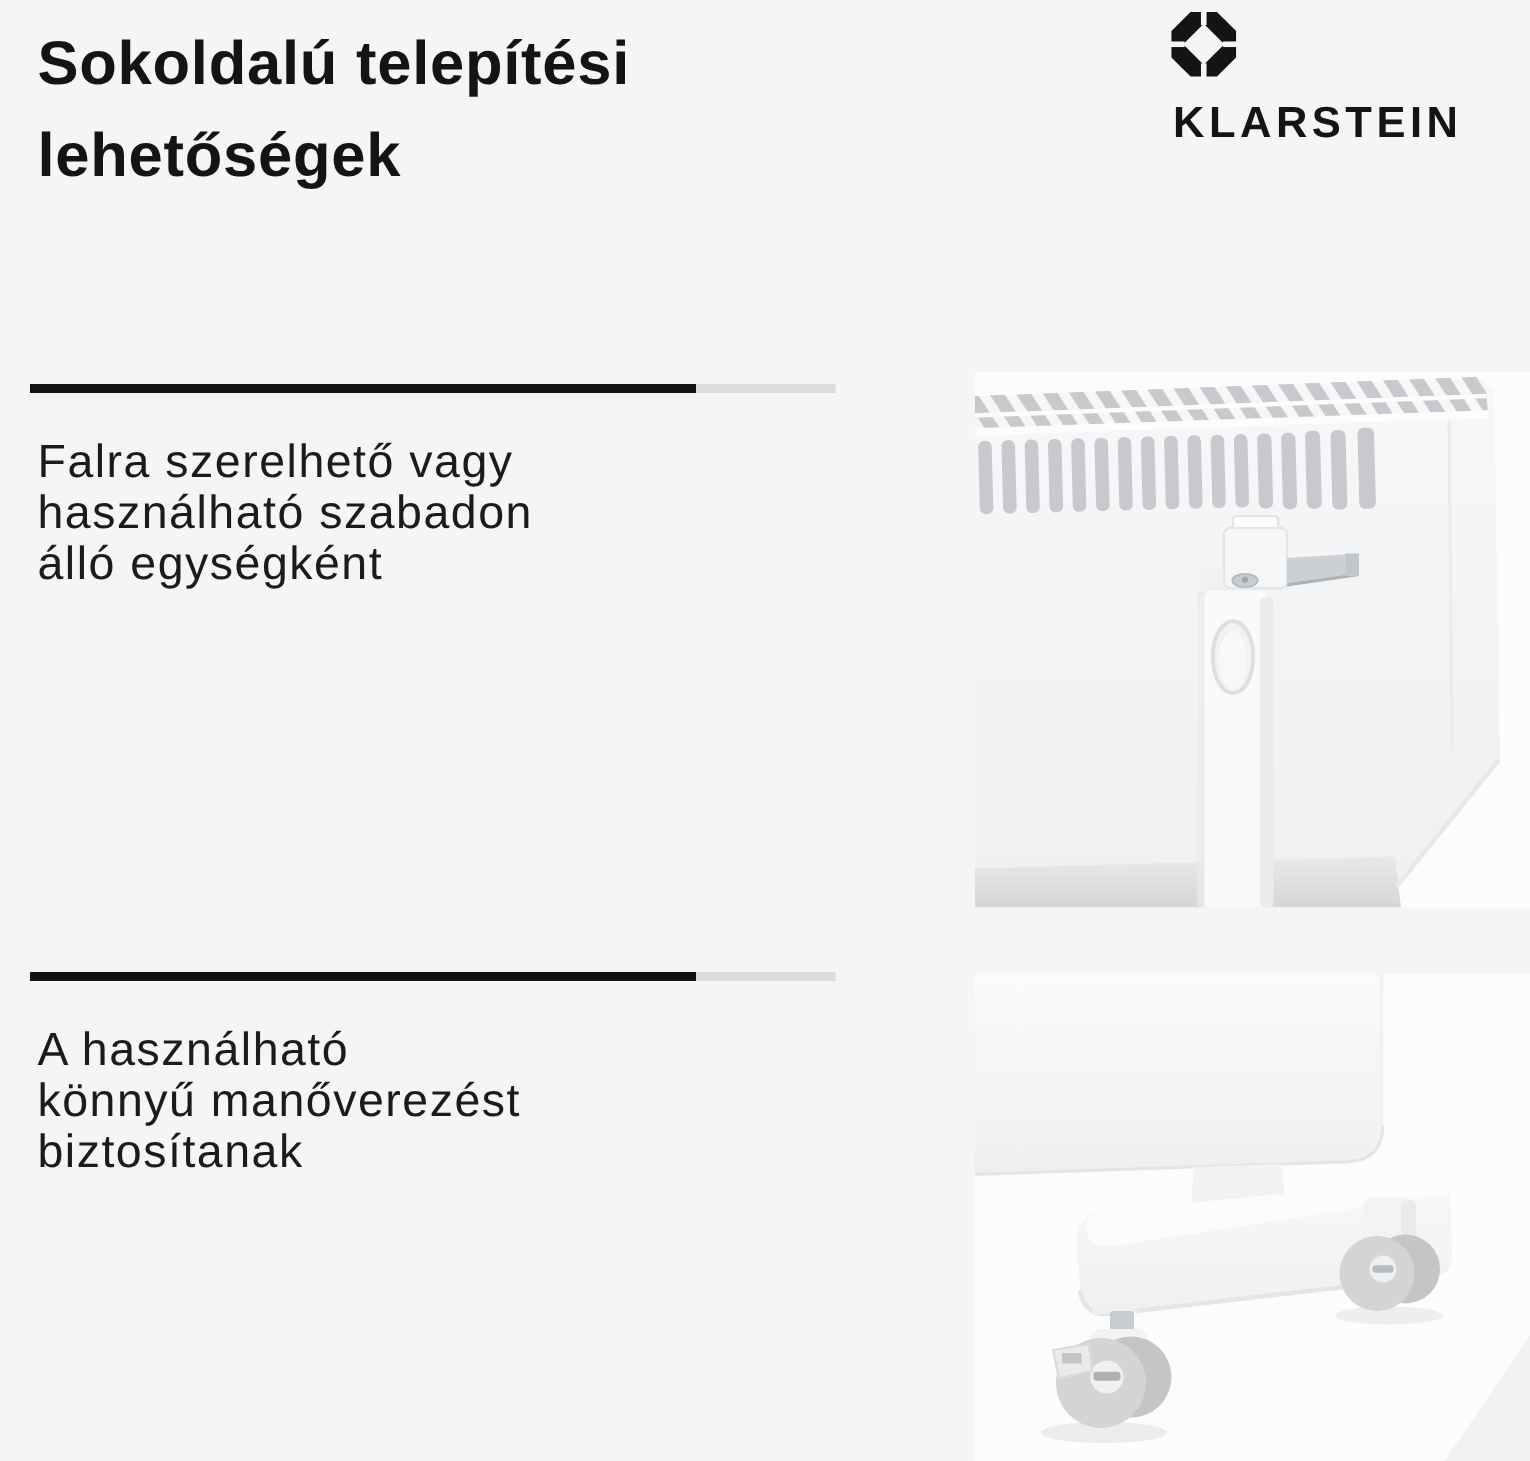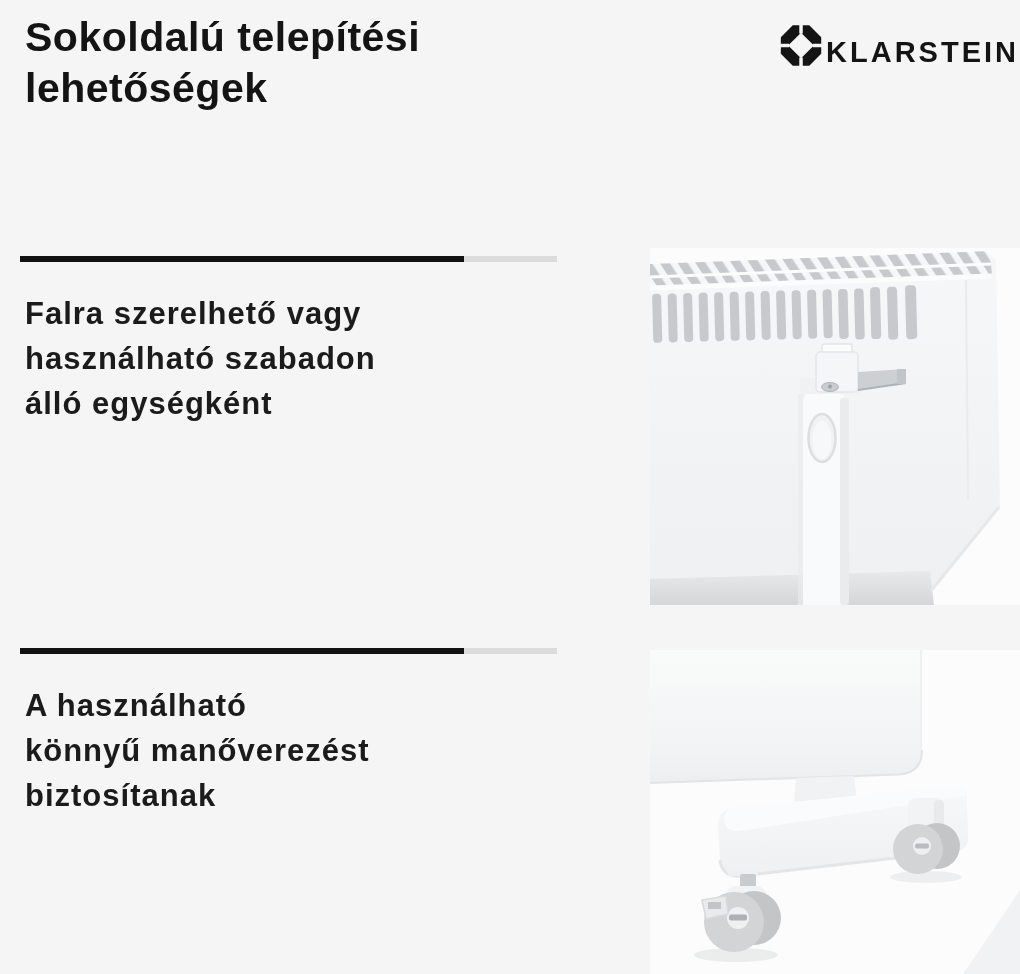--- a/index.html
+++ b/index.html
@@ -20,44 +20,44 @@
   .canvas{
     position:relative;
     width:1020px;height:974px;
     background:var(--bg-page);
     overflow:hidden;
     font-family:"Liberation Sans","DejaVu Sans",sans-serif;
     color:var(--c-text);
   }
   .page-title{
     position:absolute;left:25px;top:12px;
-    font-size:41px;line-height:51px;font-weight:700;
+    font-size:41px;line-height:61px;font-weight:700;
     letter-spacing:0.5px;color:var(--c-heading);
     white-space:pre-line;
   }
   .brand{
-    position:absolute;left:779px;top:22px;width:240px;
-    display:flex;flex-direction:row;align-items:center;
+    position:absolute;left:779px;top:6px;width:240px;
+    display:flex;flex-direction:column;
   }
   .brand-icon{width:47px;height:47px;display:block;}
   .brand-name{
     margin-top:13px;
     font-size:29px;font-weight:700;letter-spacing:3px;margin-left:3px;
     color:var(--c-heading);white-space:nowrap;
   }
   .divider{
     position:absolute;left:20px;width:537px;height:6px;
     background:var(--c-div-gray);
   }
   .divider .bar{height:100%;width:444px;background:var(--c-div-black);}
   .divider.d1{top:256px;}
   .divider.d2{top:648px;}
   .section-text{
     position:absolute;left:25px;
-    font-size:31px;line-height:45px;font-weight:700;
+    font-size:31px;line-height:34px;font-weight:400;
     letter-spacing:1px;color:var(--c-text);
     white-space:pre-line;
   }
   .section-text.t1{top:291px;}
   .section-text.t2{top:683px;}
   .photo{
     position:absolute;left:650px;background:var(--bg-photo);
   }
   .photo.p1{top:248px;width:370px;height:357px;}
   .photo.p2{top:650px;width:370px;height:324px;}

